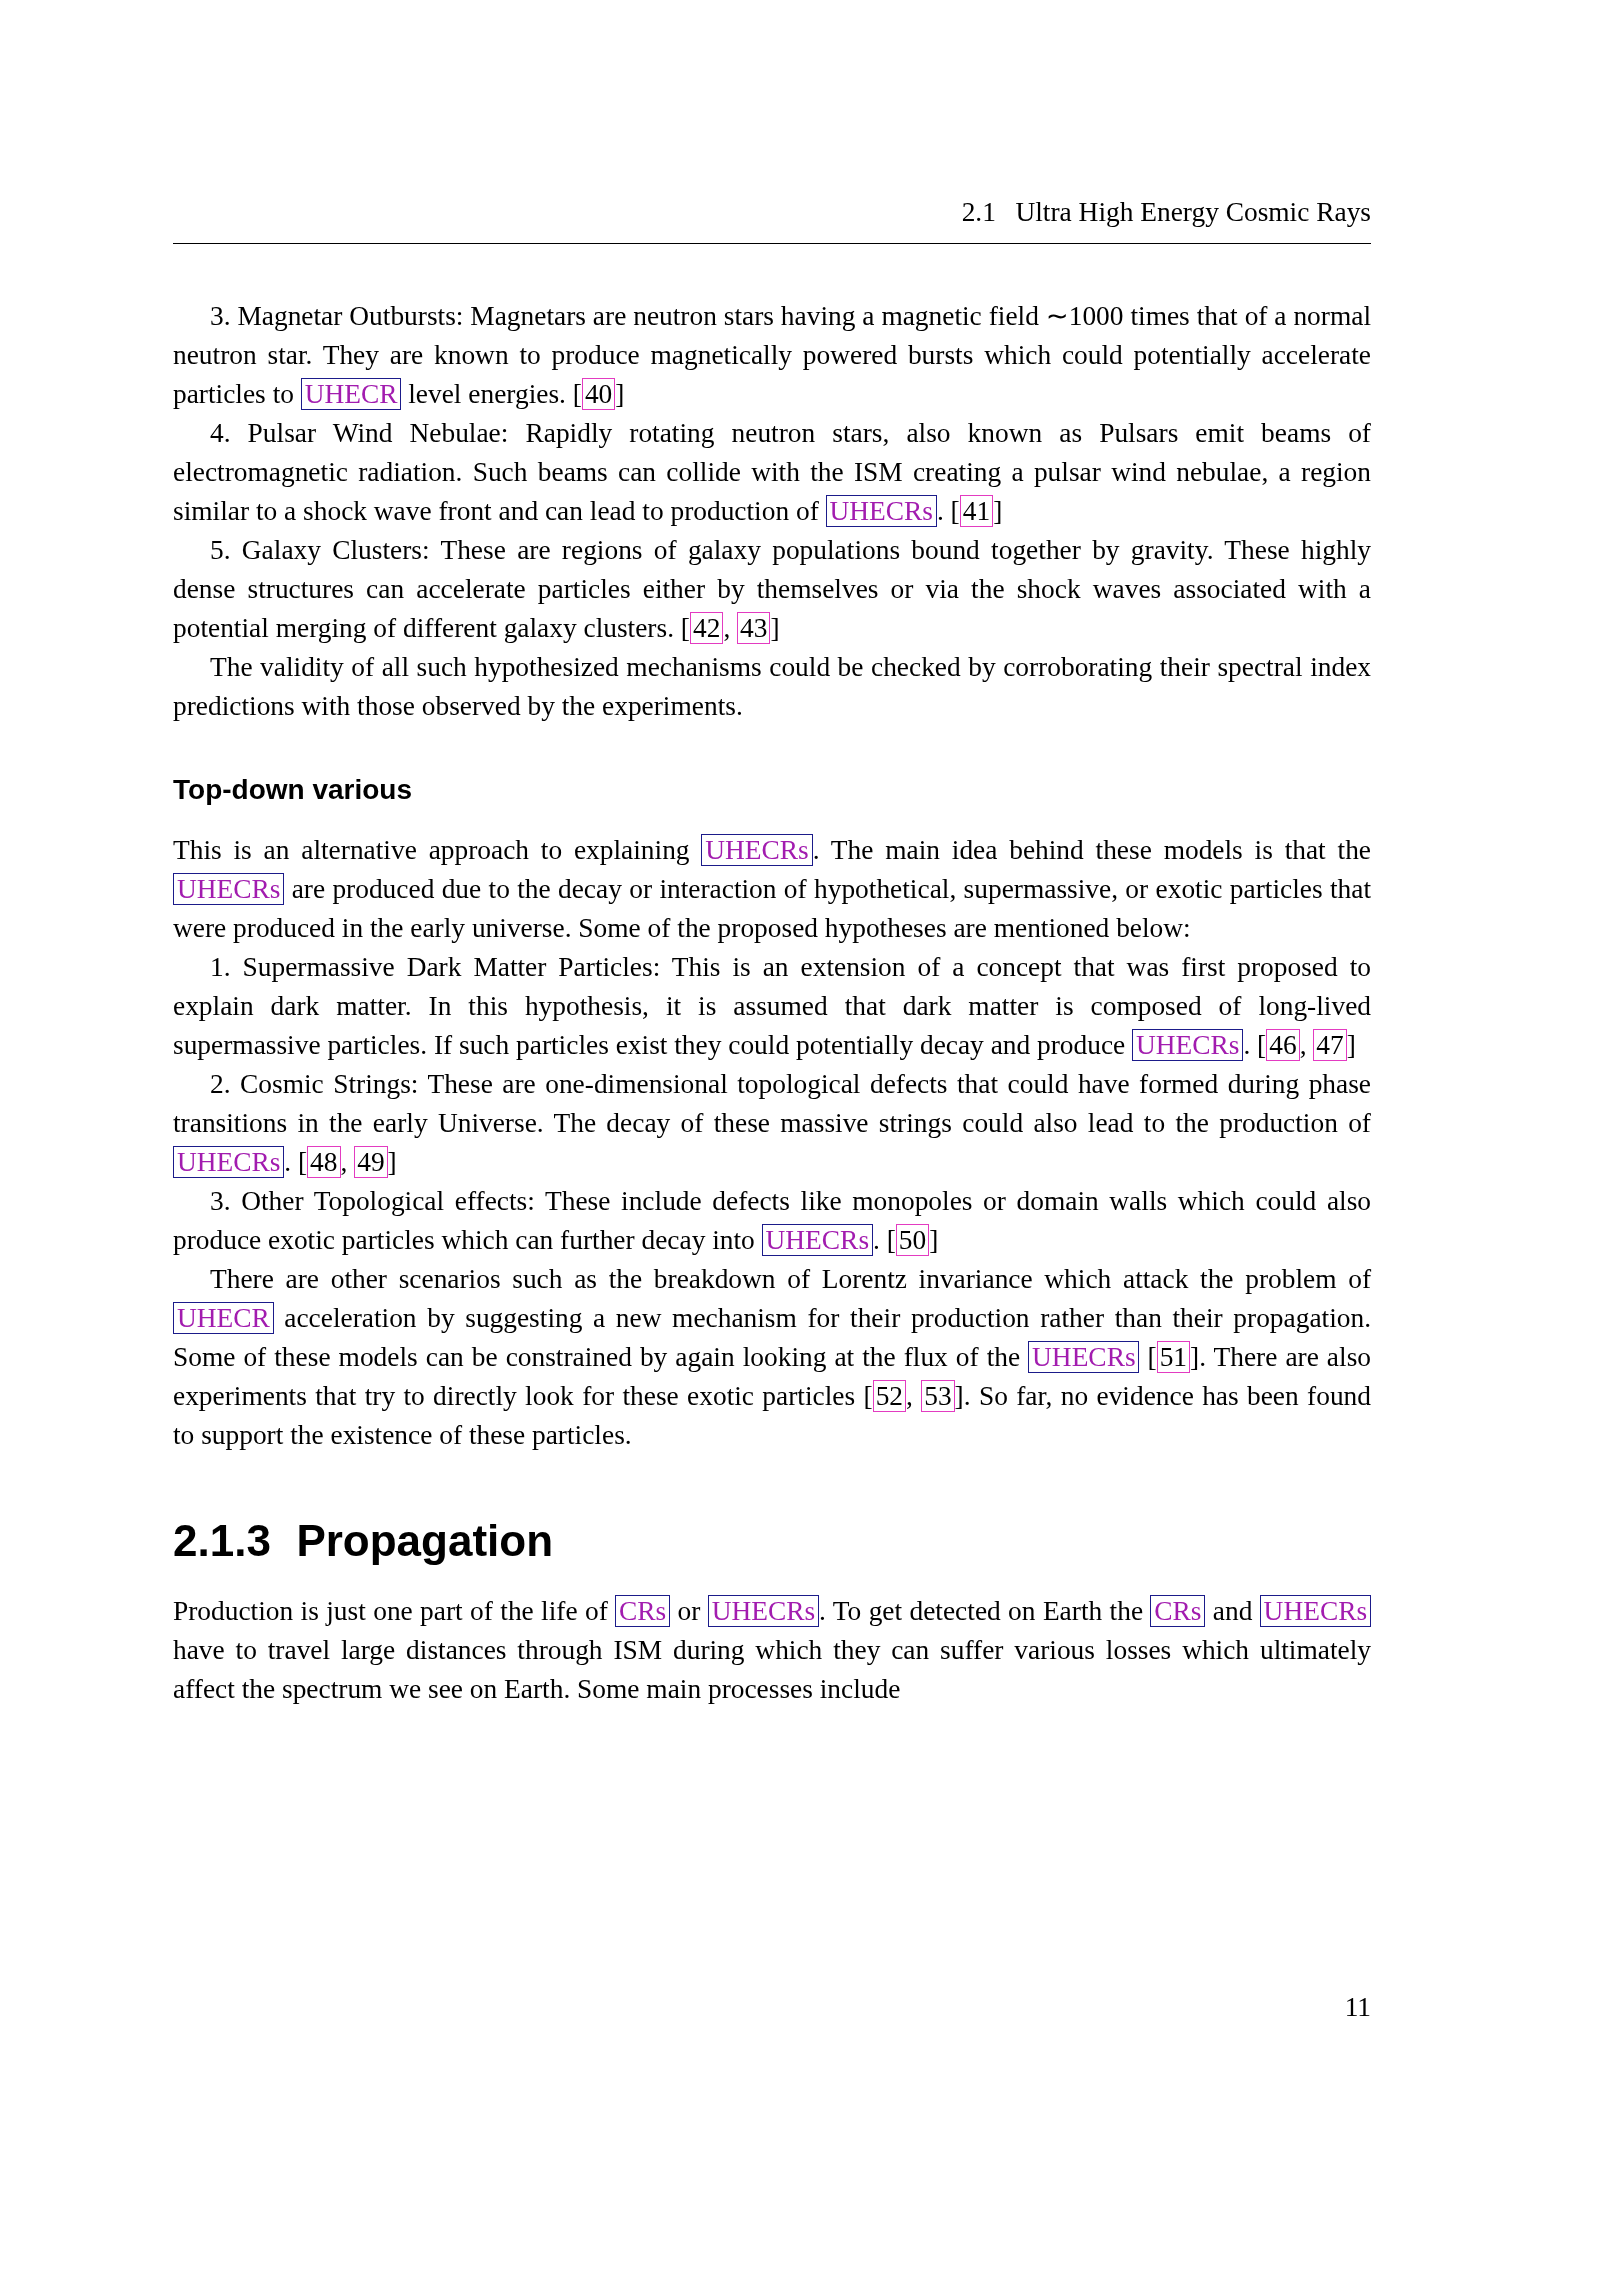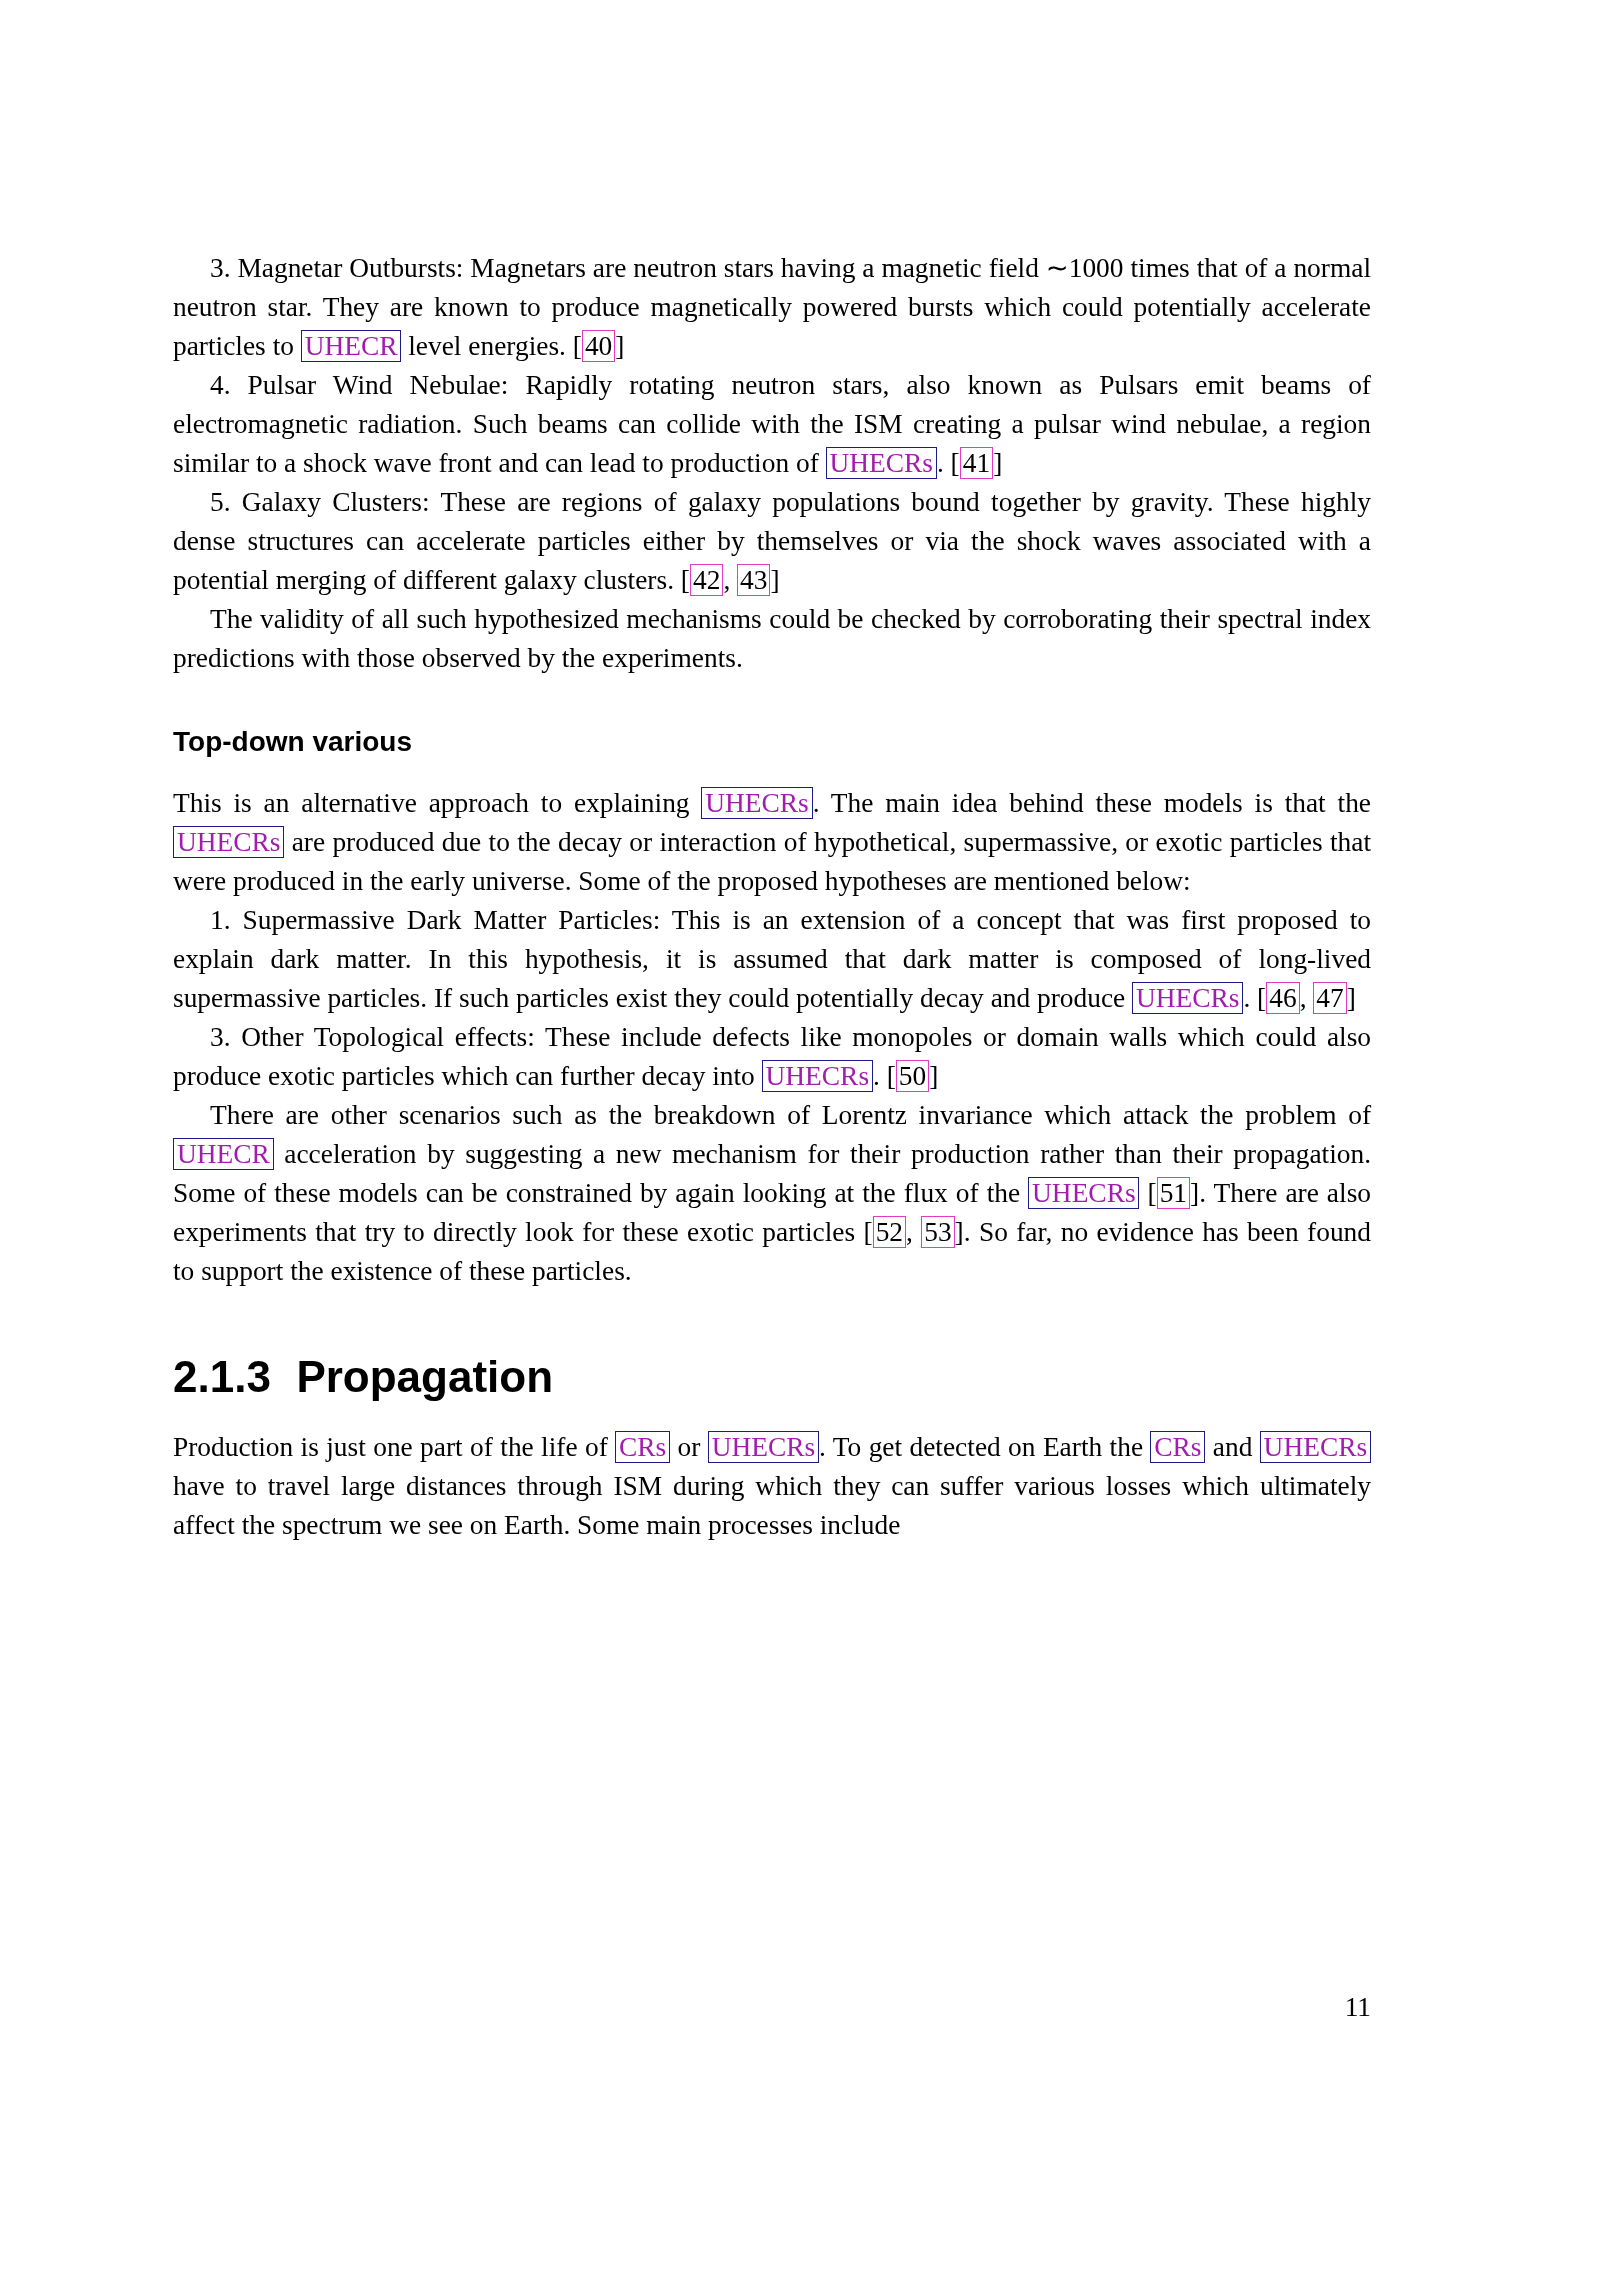--- a/index.html
+++ b/index.html
@@ -74,28 +74,32 @@
     width: 1198px;
     text-align: right;
     font-size: 27.4px;
   }
 </style>
 </head>
 <body>
 
 <div class="page">
   <div class="content">
+    <div class="running-header">
+      <span class="hdr-num">2.1</span><span>Ultra High Energy Cosmic Rays</span>
+    </div>
     <div class="page-body">
         <p class="para indent">3. Magnetar Outbursts: Magnetars are neutron stars having a magnetic field ∼1000 times that of a normal neutron star. They are known to produce magnetically powered bursts which could potentially accelerate particles to <a class="acr-link">UHECR</a> level energies. [<a class="cite-link">40</a>]</p>
         <p class="para indent">4. Pulsar Wind Nebulae: Rapidly rotating neutron stars, also known as Pulsars emit beams of electromagnetic radiation. Such beams can collide with the ISM creating a pulsar wind nebulae, a region similar to a shock wave front and can lead to production of <a class="acr-link">UHECRs</a>. [<a class="cite-link">41</a>]</p>
         <p class="para indent">5. Galaxy Clusters: These are regions of galaxy populations bound together by gravity. These highly dense structures can accelerate particles either by themselves or via the shock waves associated with a potential merging of different galaxy clusters. [<a class="cite-link">42</a>, <a class="cite-link">43</a>]</p>
         <p class="para indent">The validity of all such hypothesized mechanisms could be checked by corroborating their spectral index predictions with those observed by the experiments.</p>
         <h3 class="subsection-heading">Top-down various</h3>
         <p class="para">This is an alternative approach to explaining <a class="acr-link">UHECRs</a>. The main idea behind these models is that the <a class="acr-link">UHECRs</a> are produced due to the decay or interaction of hypothetical, supermassive, or exotic particles that were produced in the early universe. Some of the proposed hypotheses are mentioned below:</p>
         <p class="para indent">1. Supermassive Dark Matter Particles: This is an extension of a concept that was first proposed to explain dark matter. In this hypothesis, it is assumed that dark matter is composed of long-lived supermassive particles. If such particles exist they could potentially decay and produce <a class="acr-link">UHECRs</a>. [<a class="cite-link">46</a>, <a class="cite-link">47</a>]</p>
+        <p class="para indent">2. Cosmic Strings: These are one-dimensional topological defects that could have formed during phase transitions in the early Universe. The decay of these massive strings could also lead to the production of <a class="acr-link">UHECRs</a>. [<a class="cite-link">48</a>, <a class="cite-link">49</a>]</p>
         <p class="para indent">3. Other Topological effects: These include defects like monopoles or domain walls which could also produce exotic particles which can further decay into <a class="acr-link">UHECRs</a>. [<a class="cite-link">50</a>]</p>
         <p class="para indent">There are other scenarios such as the breakdown of Lorentz invariance which attack the problem of <a class="acr-link">UHECR</a> acceleration by suggesting a new mechanism for their production rather than their propagation. Some of these models can be constrained by again looking at the flux of the <a class="acr-link">UHECRs</a> [<a class="cite-link">51</a>]. There are also experiments that try to directly look for these exotic particles [<a class="cite-link">52</a>, <a class="cite-link">53</a>]. So far, no evidence has been found to support the existence of these particles.</p>
         <h2 class="section-heading"><span class="sec-num">2.1.3</span><span>Propagation</span></h2>
         <p class="para">Production is just one part of the life of <a class="acr-link">CRs</a> or <a class="acr-link">UHECRs</a>. To get detected on Earth the <a class="acr-link">CRs</a> and <a class="acr-link">UHECRs</a> have to travel large distances through ISM during which they can suffer various losses which ultimately affect the spectrum we see on Earth. Some main processes include</p>
       </div>
   </div>
   <div class="page-footer">11</div>
 </div>
 
 

